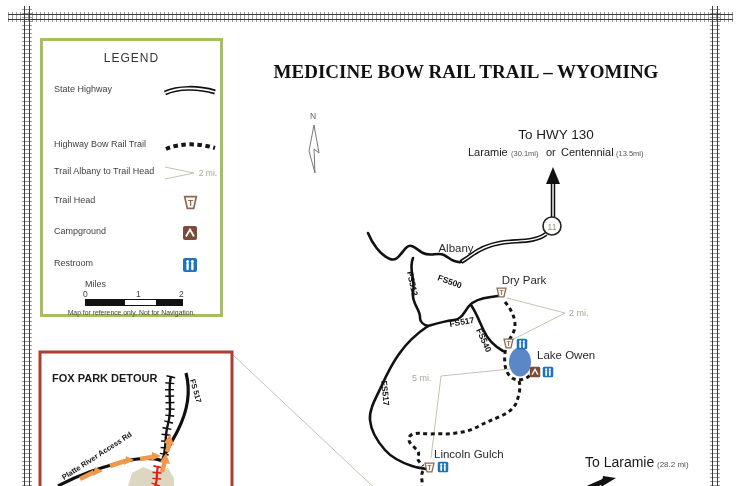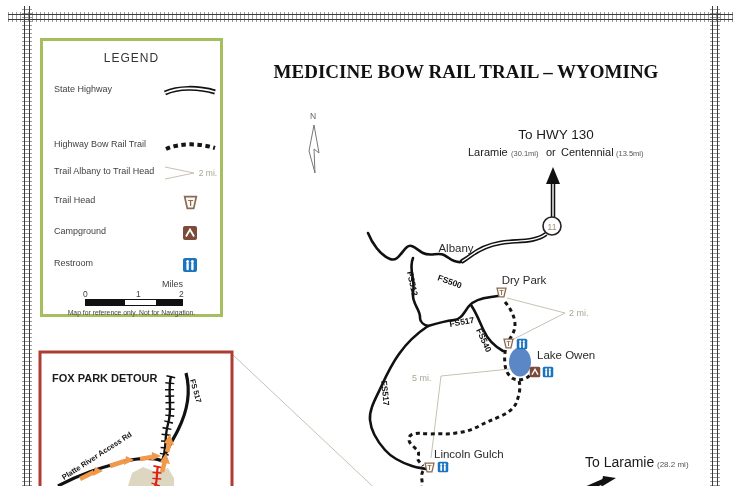--- a/index.html
+++ b/index.html
@@ -25,21 +25,21 @@
   
   #legend{position:absolute;left:40px;top:38px;width:183px;height:279px;
     background:#fff;border:3px solid #a6bf5e;box-sizing:border-box;z-index:5;}
   #legend .lg-title{position:absolute;left:0;top:10px;width:100%;text-align:center;
     font-size:12px;letter-spacing:1px;color:#333;}
   .lg-row{position:absolute;left:0;width:100%;height:20px;}
   .lg-label{position:absolute;left:11px;top:3px;font-size:9px;color:#3f3f3f;}
   .lg-sym{position:absolute;left:118px;top:0;width:58px;height:20px;display:flex;
     align-items:center;justify-content:center;}
   .lg-mi{font-size:8.5px;color:#a9a695;margin-left:2px;}
-  .lg-scale-title{position:absolute;left:42px;top:238px;width:98px;text-align:right;
+  .lg-scale-title{position:absolute;left:42px;top:238px;width:98px;text-align:left;
     font-size:9px;color:#3f3f3f;}
   .lg-tick{position:absolute;top:248px;font-size:8.5px;color:#3f3f3f;}
   .lg-bar{position:absolute;left:42px;top:258px;width:98px;height:7px;border:1px solid #111;
     box-sizing:border-box;display:flex;}
   .lg-bar .b1{width:41%;background:#111;} .lg-bar .b2{width:32%;background:#fff;}
   .lg-bar .b3{width:27%;background:#111;}
   .lg-note{position:absolute;left:0;top:268px;width:100%;text-align:center;
     font-size:6.8px;color:#444;}
 
   #mapsvg{position:absolute;left:0;top:0;z-index:2;}

